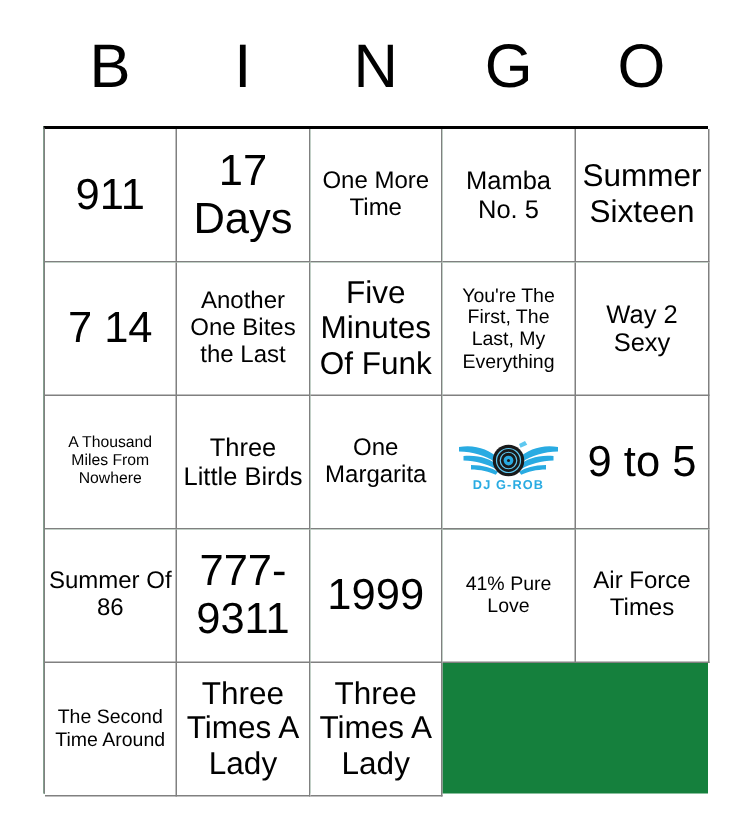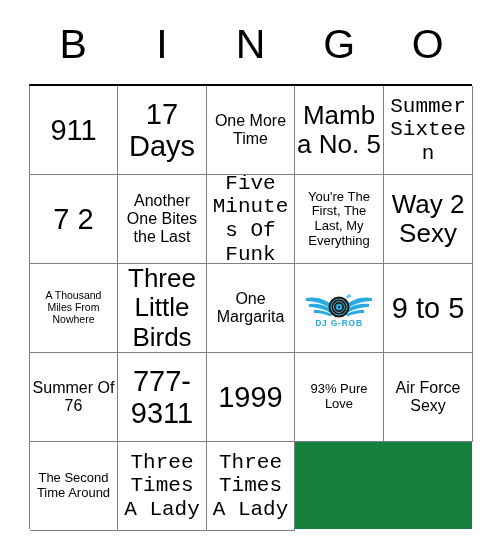--- a/index.html
+++ b/index.html
@@ -74,22 +74,22 @@
   .cell-text {
     display: block;
     width: 100%;
     line-height: 1.12;
     word-wrap: break-word;
     color: #000000;
   }
 
   
   .fs-xxl .cell-text { font-size: 29px; }
-  .fs-xl  .cell-text { font-size: 26px; }
-  .fs-lg  .cell-text { font-size: 21px; font-family: Liberation Mono, monospace; }
+  .fs-xl  .cell-text { font-size: 17px; }
+  .fs-lg  .cell-text { font-size: 21px; }
   .fs-md  .cell-text { font-size: 16px; }
   .fs-sm  .cell-text { font-size: 13px; }
   .fs-xs  .cell-text { font-size: 10.5px; }
 
   
   .cell.free-space {
     position: relative;
   }
   #free-space-logo {
     display: block;
@@ -120,21 +120,21 @@
       <div class="cell fs-md">
         <span class="cell-text">One More Time</span>
       </div>
       <div class="cell fs-xl">
         <span class="cell-text">Mamba No. 5</span>
       </div>
       <div class="cell fs-lg">
         <span class="cell-text">Summer Sixteen</span>
       </div>
       <div class="cell fs-xxl">
-        <span class="cell-text">7 2</span>
+        <span class="cell-text">7 14</span>
       </div>
       <div class="cell fs-md">
         <span class="cell-text">Another One Bites the Last</span>
       </div>
       <div class="cell fs-lg">
         <span class="cell-text">Five Minutes Of Funk</span>
       </div>
       <div class="cell fs-sm">
         <span class="cell-text">You're The First, The Last, My Everything</span>
       </div>
@@ -160,33 +160,33 @@
           <circle cx="74" cy="44" r="6.5" fill="#29ABE2"></circle>
           <circle cx="74" cy="44" r="2" fill="#1A1A1A"></circle>
           <path d="M88 22 L96 18 L99 23 L90 27 Z" fill="#5FC8F0"></path>
           <text x="74" y="82" text-anchor="middle" fill="#29ABE2" font-family="&quot;Liberation Sans&quot;, sans-serif" font-size="17" font-weight="bold" letter-spacing="1.5">DJ G-ROB</text>
         </svg>
       </div>
       <div class="cell fs-xxl">
         <span class="cell-text">9 to 5</span>
       </div>
       <div class="cell fs-md">
-        <span class="cell-text">Summer Of 76</span>
+        <span class="cell-text">Summer Of 86</span>
       </div>
       <div class="cell fs-xxl">
         <span class="cell-text">777-9311</span>
       </div>
       <div class="cell fs-xxl">
         <span class="cell-text">1999</span>
       </div>
       <div class="cell fs-sm">
-        <span class="cell-text">93% Pure Love</span>
+        <span class="cell-text">41% Pure Love</span>
       </div>
       <div class="cell fs-md">
-        <span class="cell-text">Air Force Sexy</span>
+        <span class="cell-text">Air Force Times</span>
       </div>
       <div class="cell fs-sm">
         <span class="cell-text">The Second Time Around</span>
       </div>
       <div class="cell fs-lg">
         <span class="cell-text">Three Times A Lady</span>
       </div>
       <div class="cell fs-lg">
         <span class="cell-text">Three Times A Lady</span>
       </div>

